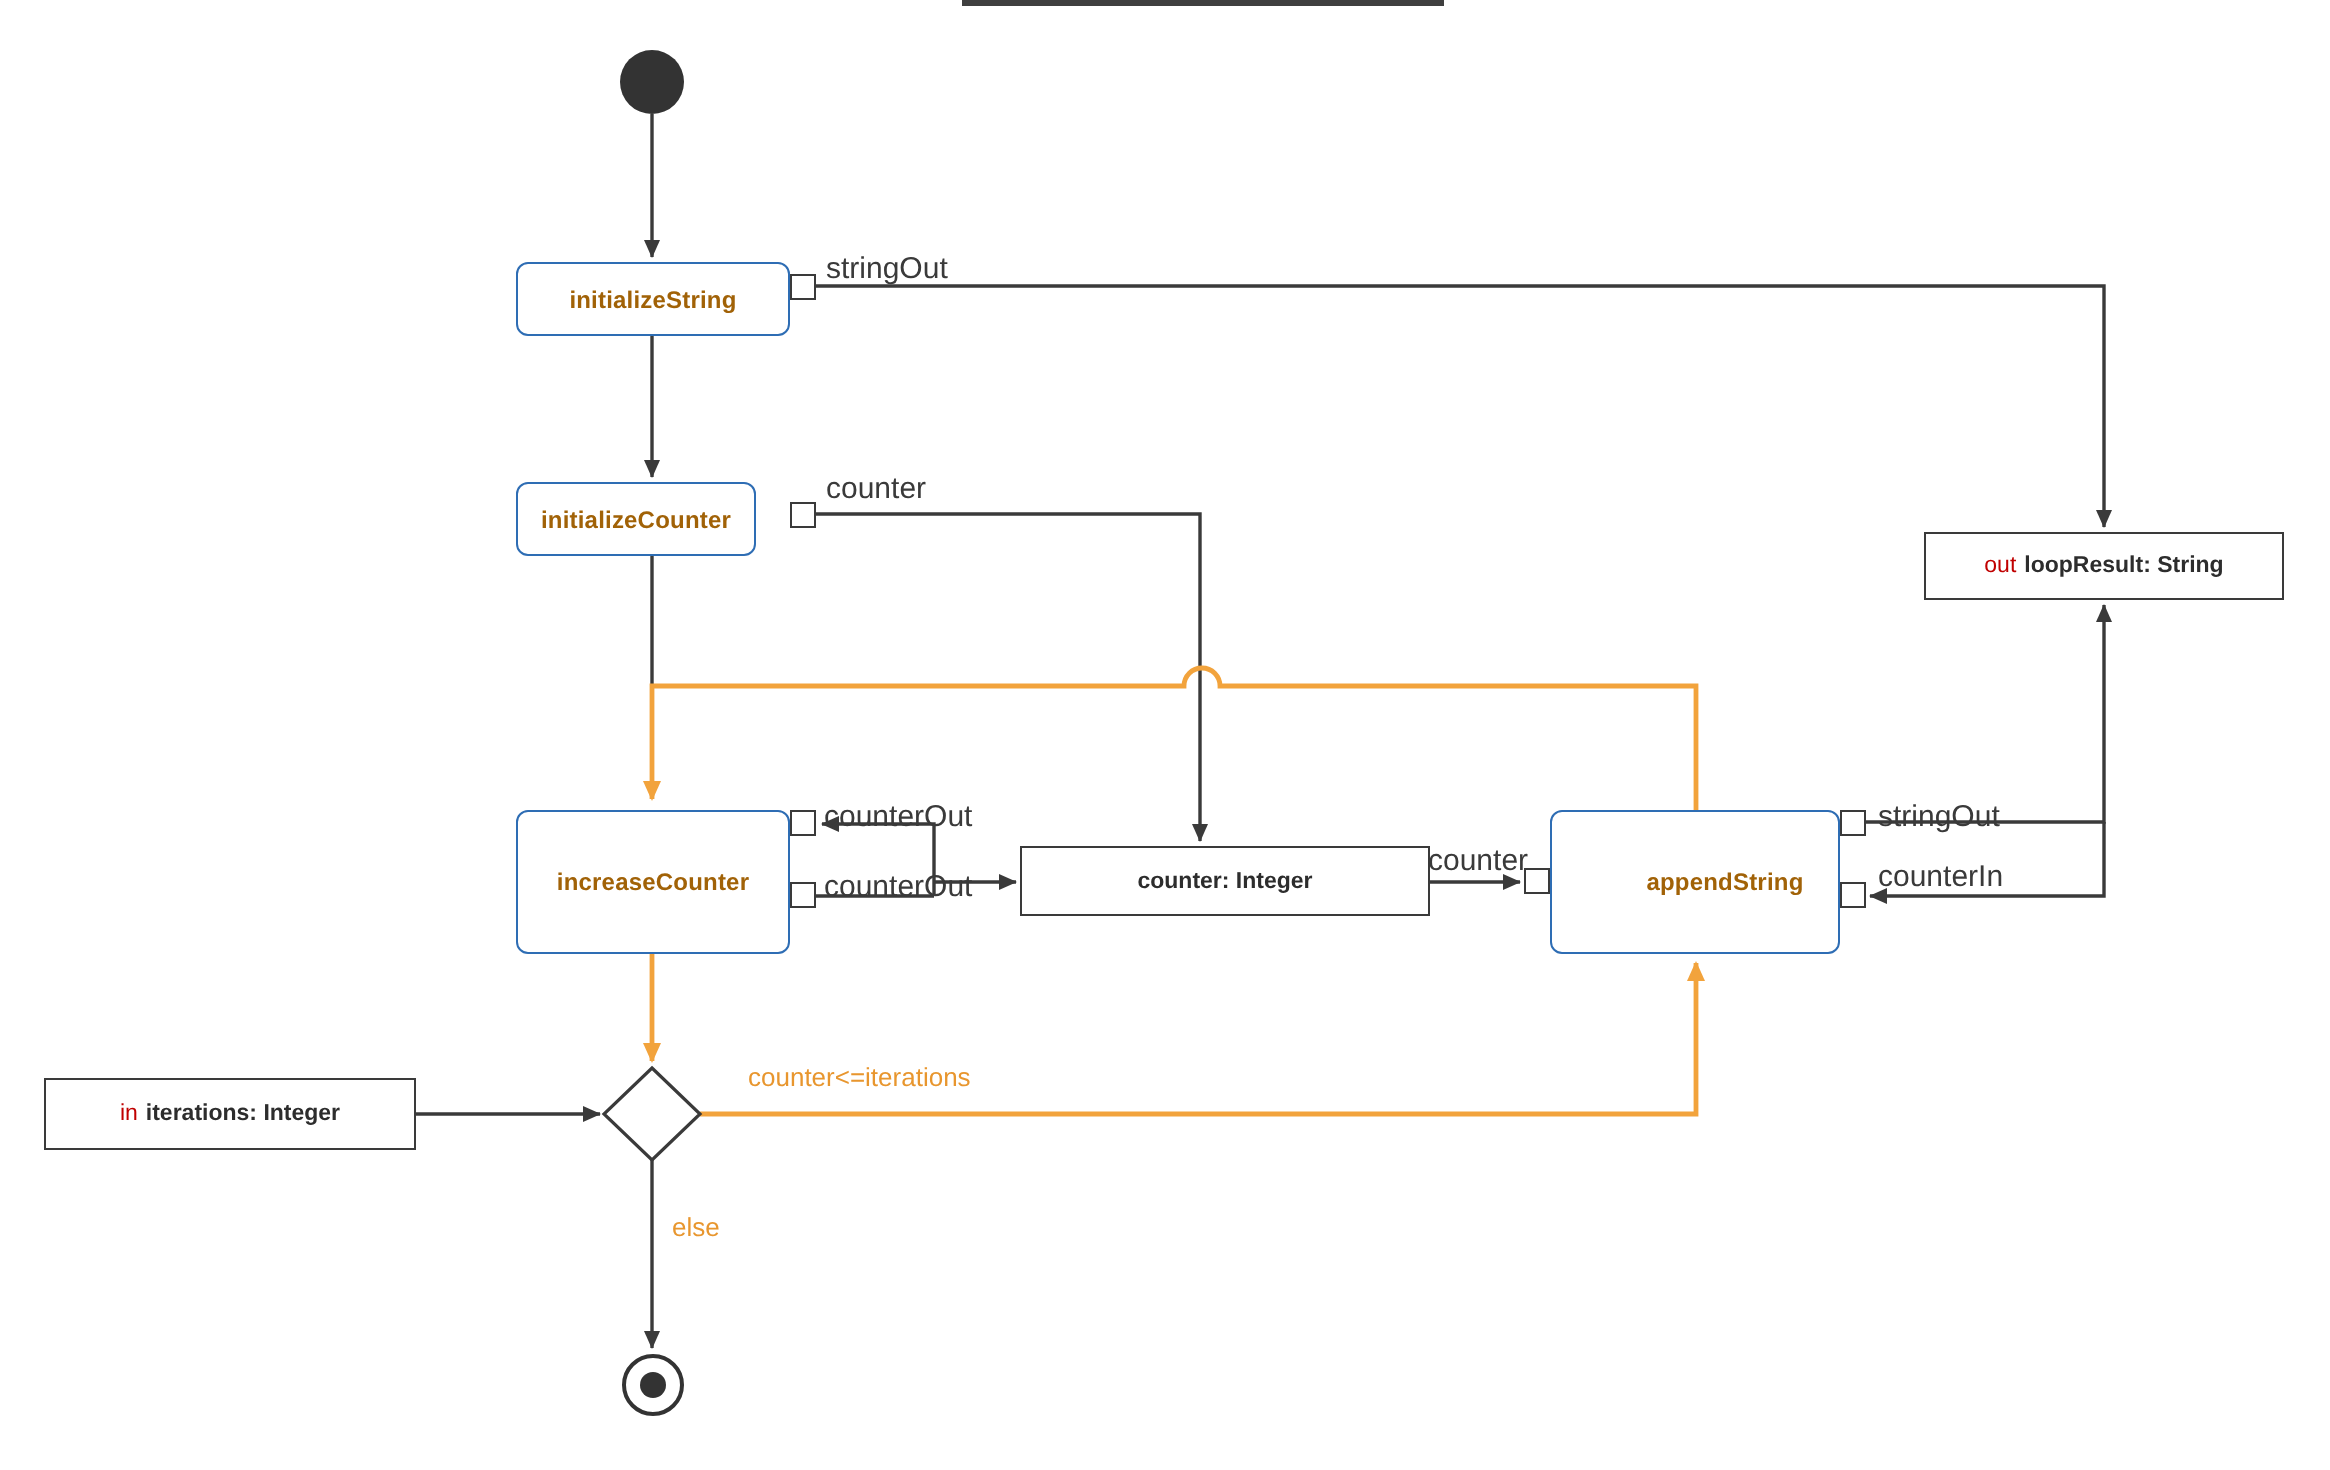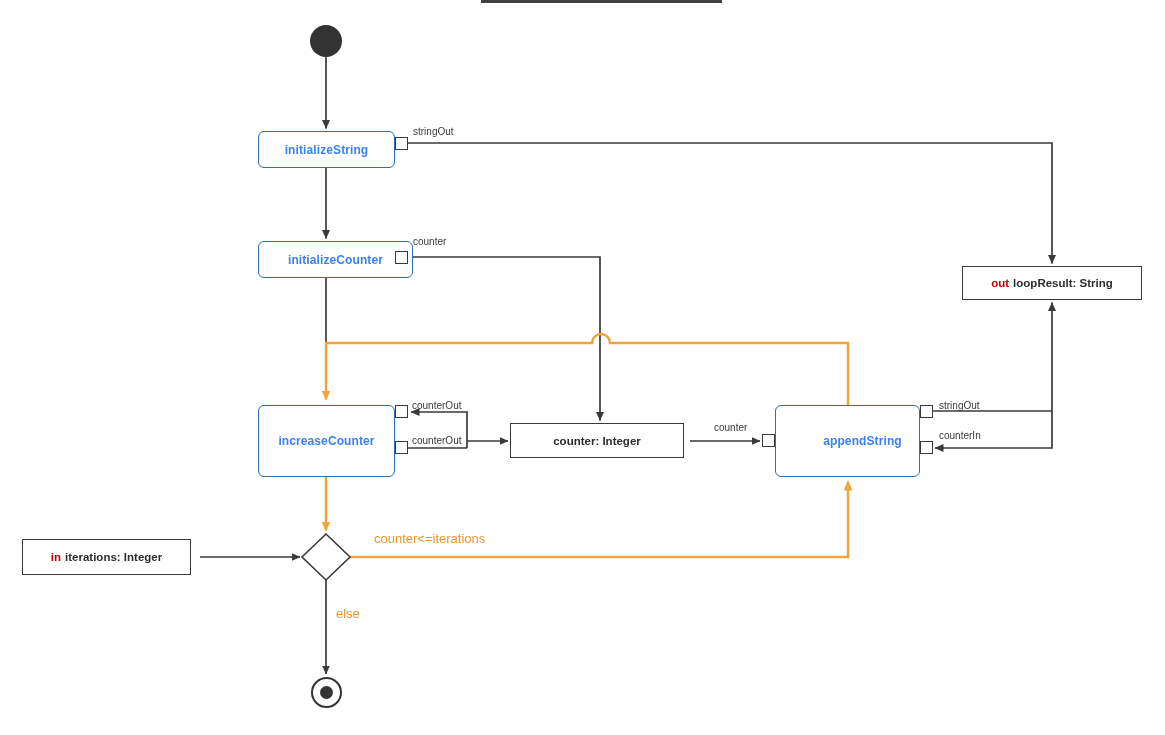--- a/index.html
+++ b/index.html
@@ -19,35 +19,35 @@
   .node-final {
     position:absolute; left:311px; top:677px; width:31px; height:31px;
     border-radius:50%; border:2px solid #333333; box-sizing:border-box;
     display:flex; align-items:center; justify-content:center; background:#fff;
   }
   .node-final .dot { width:13px; height:13px; border-radius:50%; background:#333333; }
   .action {
     position:absolute; background:#ffffff; border:1.6px solid #2E6DB4;
     border-radius:6px; box-sizing:border-box;
     display:flex; align-items:center; justify-content:center;
-    font-weight:bold; font-size:12px; color:#3b82f6; letter-spacing:0.1px;
+    font-weight:bold; font-size:12px; color:#a16207; letter-spacing:0.1px;
   }
   .objnode {
     position:absolute; background:#ffffff; border:1.4px solid #3A3A3A;
     box-sizing:border-box;
     display:flex; align-items:center; justify-content:center;
     font-weight:bold; font-size:11.5px; color:#2d2d2d; white-space:pre;
   }
-  .kw { color:#C00000; margin-right:4px; font-weight:bold; }
+  .kw { color:#C00000; margin-right:4px; font-weight:normal; }
   .pin {
     position:absolute; width:13px; height:13px; background:#ffffff;
     border:1.4px solid #3A3A3A; box-sizing:border-box;
   }
   .pinlabel {
-    position:absolute; font-size:10px; color:#3a3a3a; white-space:nowrap;
+    position:absolute; font-size:15px; color:#3a3a3a; white-space:nowrap;
   }
   .guard {
     position:absolute; font-size:13px; color:#E8962E; white-space:nowrap;
   }
 </style>
 </head>
 <body>
 
 <div class="canvas">
 
@@ -90,42 +90,42 @@
 
   <div class="node-initial"></div>
   <div class="node-final">
     <div class="dot"></div>
   </div>
 
   <div class="action" style="left:258px; top:131px; width:137px; height:37px;">
     <span>initializeString</span>
   </div>
 
-  <div class="action" style="left:258px; top:241px; width:155px; height:37px;">
+  <div class="action" style="left:258px; top:241px; width:120px; height:37px;">
     <span>initializeCounter</span>
   </div>
 
   <div class="action" style="left:258px; top:405px; width:137px; height:72px;">
     <span>increaseCounter</span>
   </div>
 
   <div class="action" style="left:775px; top:405px; width:145px; height:72px;padding-left:30px;">
     <span>appendString</span>
   </div>
 
-  <div class="objnode" style="left:510px; top:423px; width:174px; height:35px;">
+  <div class="objnode" style="left:510px; top:423px; width:205px; height:35px;">
     <span>counter: Integer</span>
   </div>
 
   <div class="objnode" style="left:962px; top:266px; width:180px; height:34px;">
     <span class="kw">out</span>
     <span>loopResult: String</span>
   </div>
 
-  <div class="objnode" style="left:22px; top:539px; width:169px; height:36px;">
+  <div class="objnode" style="left:22px; top:539px; width:186px; height:36px;">
     <span class="kw">in</span>
     <span>iterations: Integer</span>
   </div>
 
   <div class="pin" style="left:395px; top:137px;"></div>
   <div class="pin" style="left:395px; top:251px;"></div>
   <div class="pin" style="left:395px; top:405px;"></div>
   <div class="pin" style="left:395px; top:441px;"></div>
   <div class="pin" style="left:762px; top:434px;"></div>
   <div class="pin" style="left:920px; top:405px;"></div>

